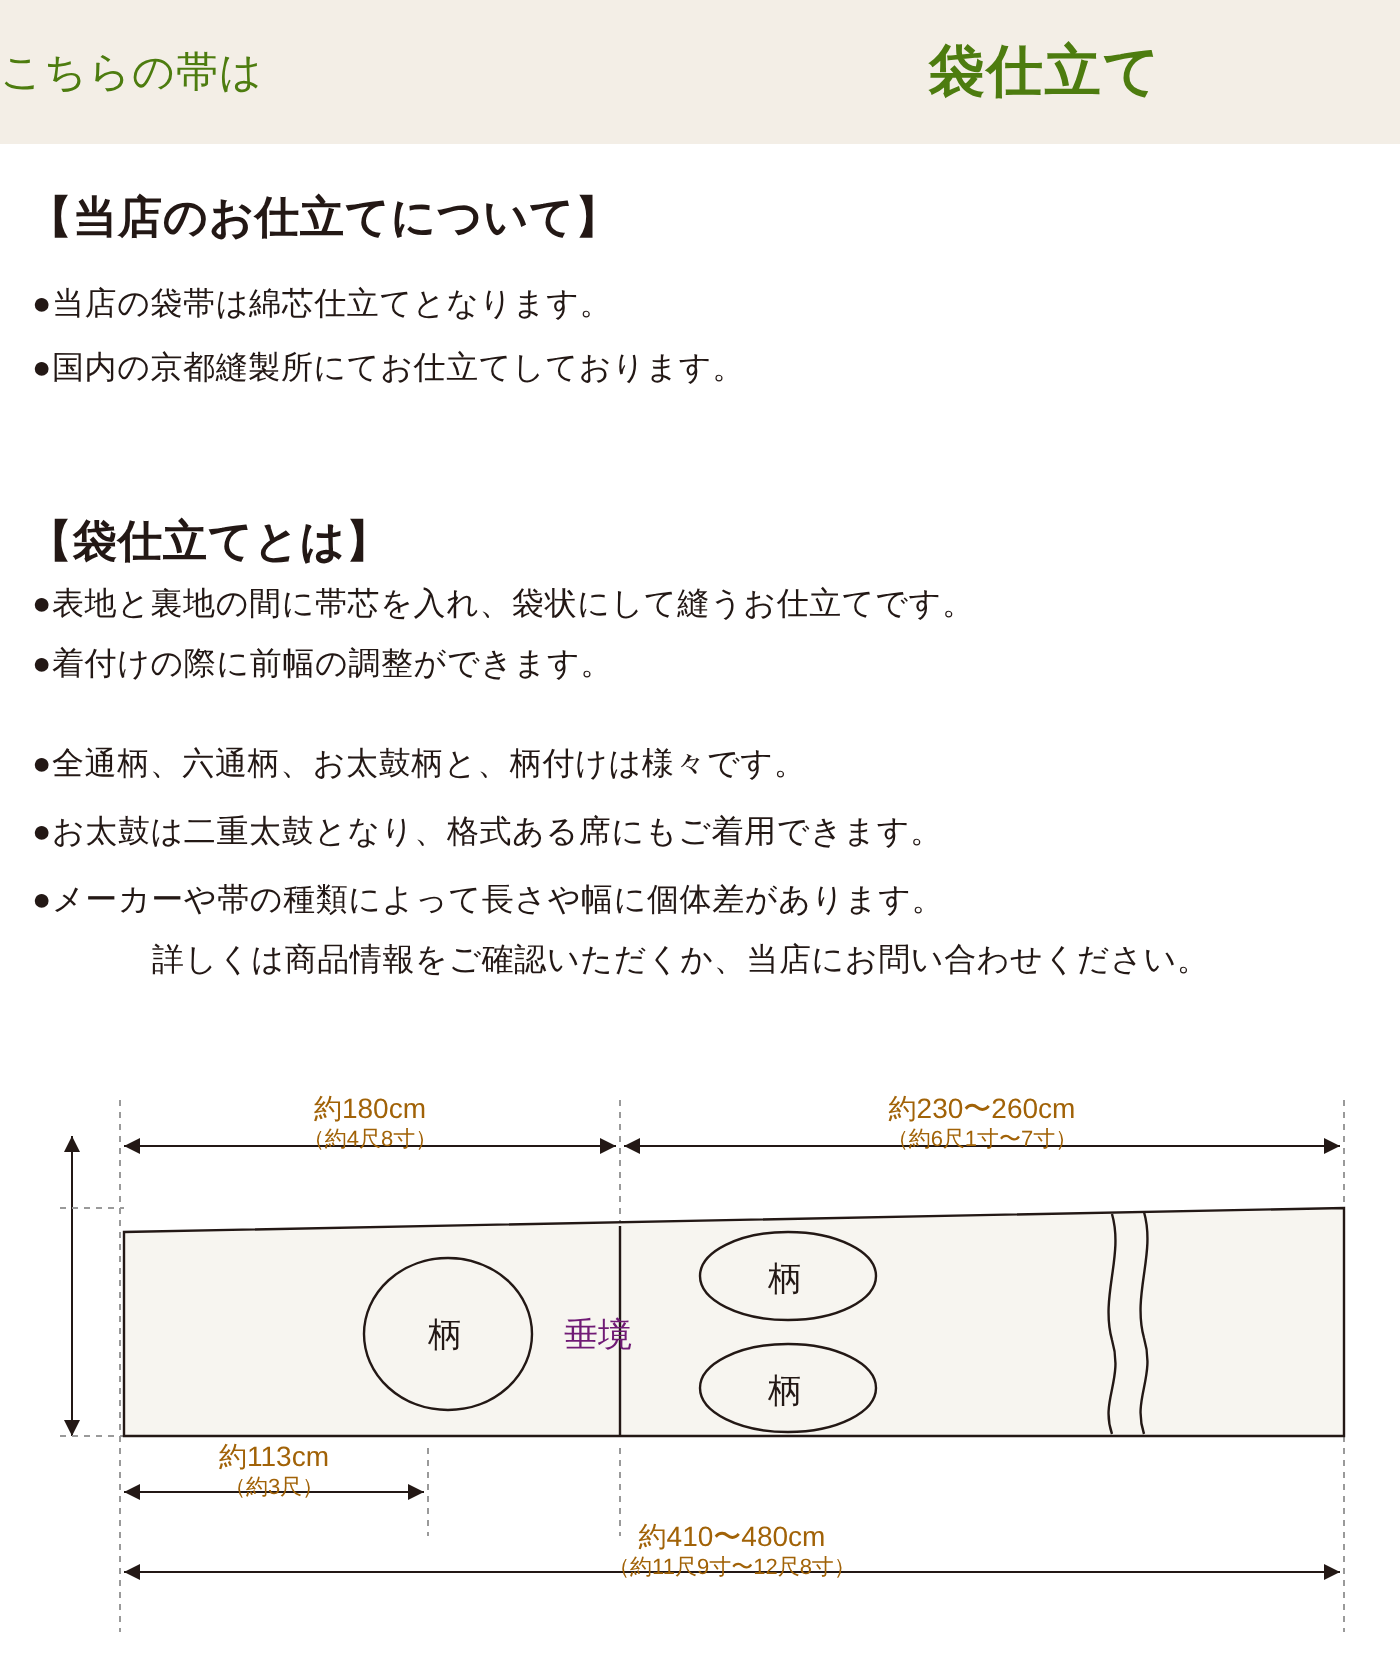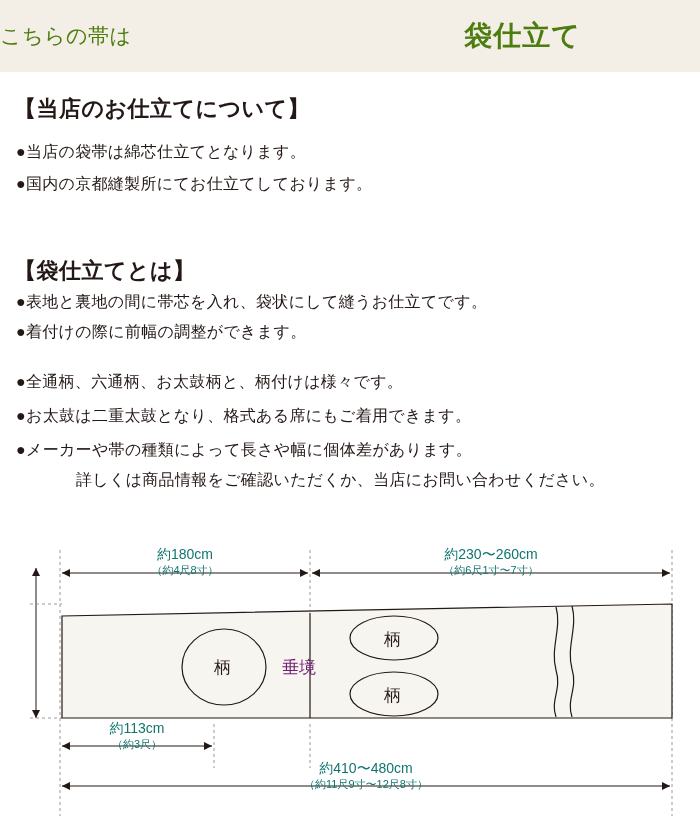--- a/index.html
+++ b/index.html
@@ -86,21 +86,21 @@
     top: 528px;
     width: 700px;
     height: 312px;
   }
   #diagram svg {
     display: block;
   }
   .dim-label {
     position: absolute;
     text-align: center;
-    color: #0f766e;
+    color: #a16207;
     white-space: nowrap;
     line-height: 1.25;
   }
   .dim-main {
     font-size: 14px;
   }
   .dim-sub {
     font-size: 11px;
   }
   .obi-label {

